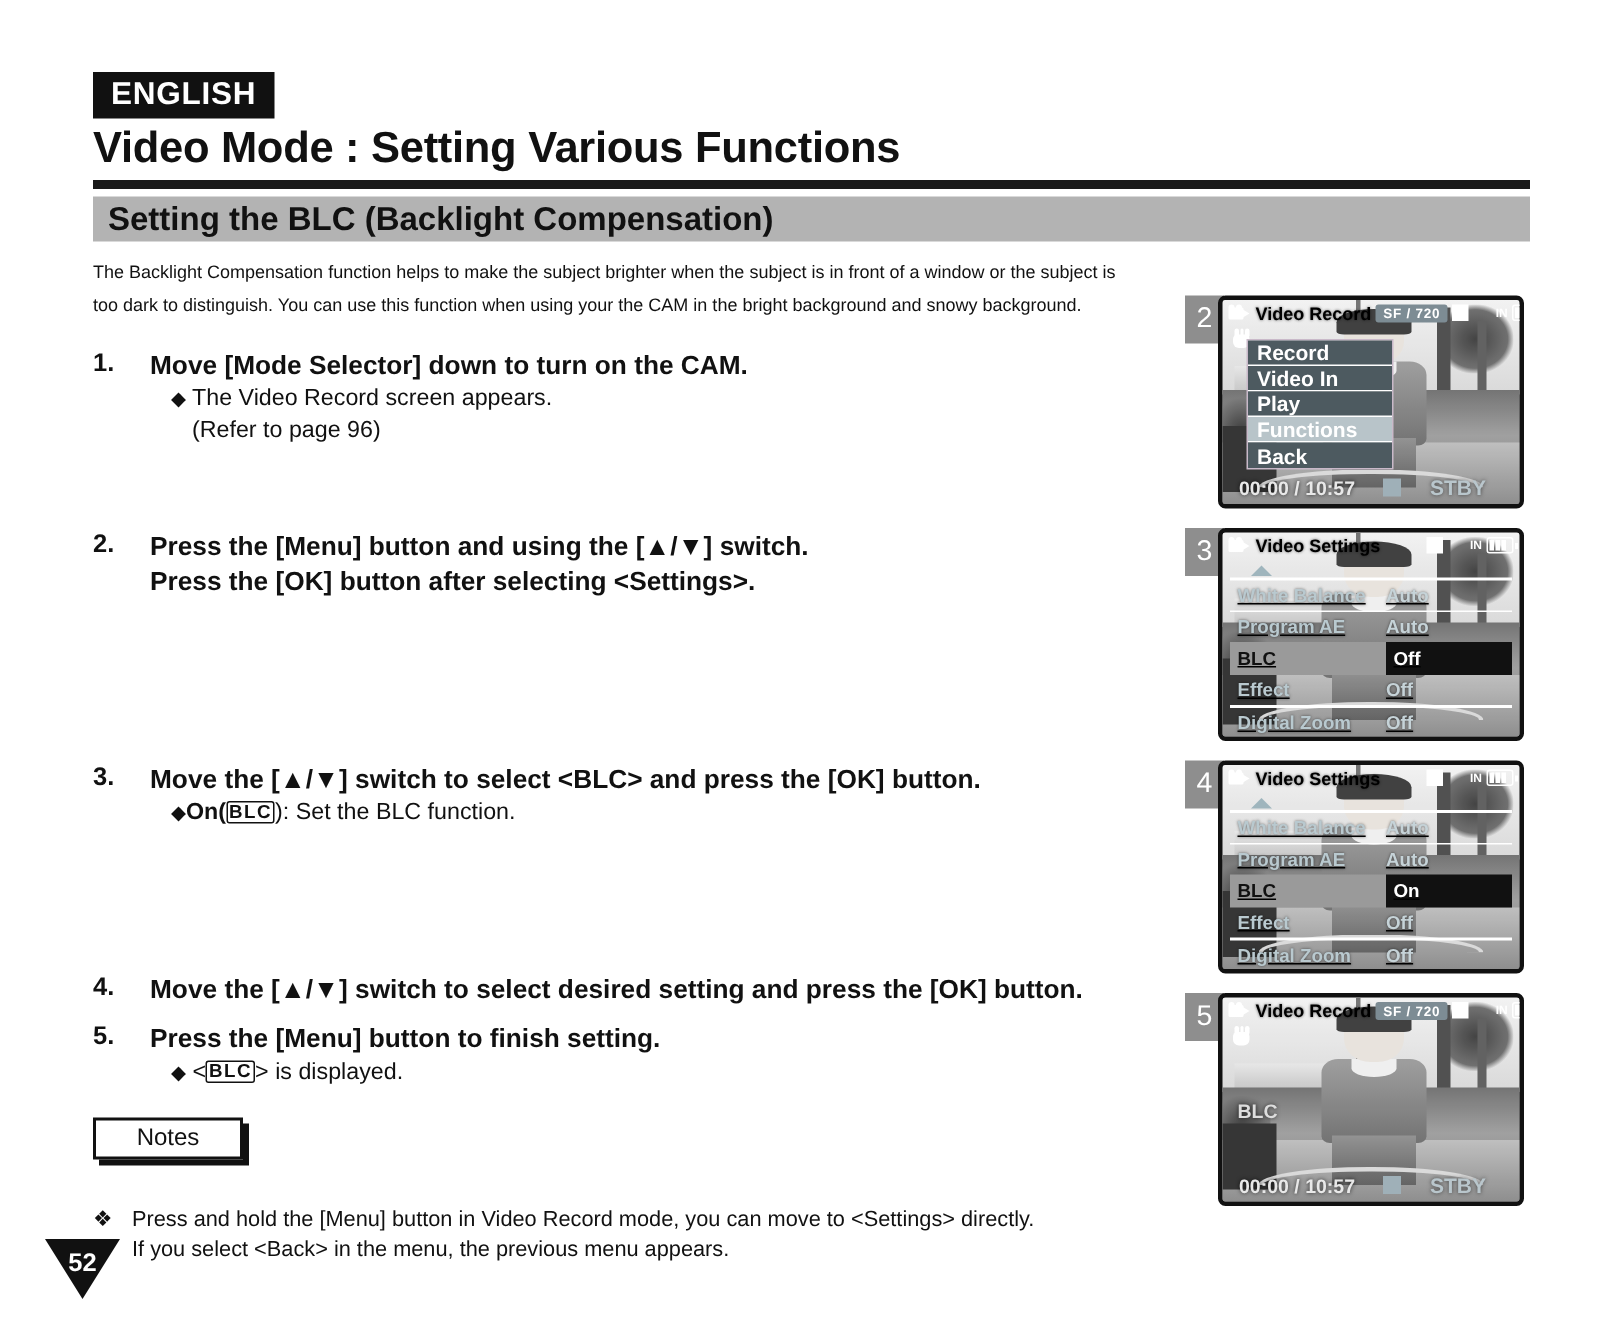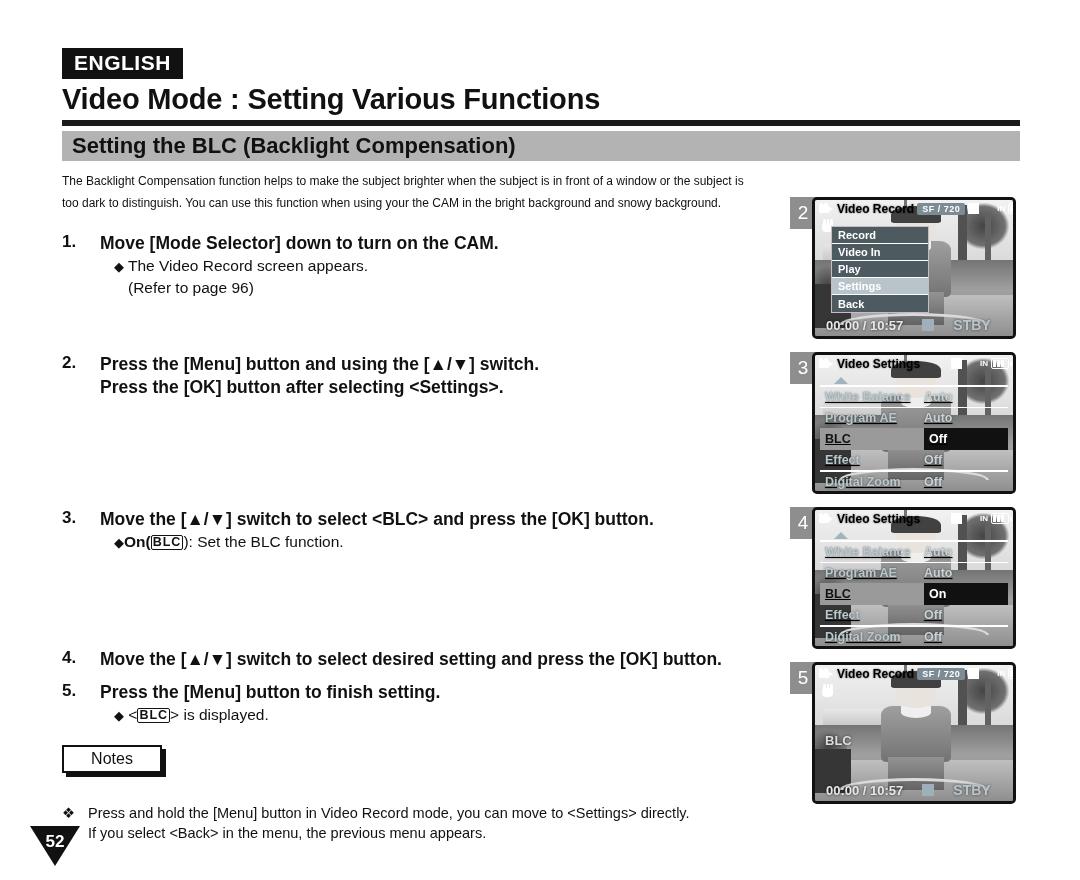--- a/index.html
+++ b/index.html
@@ -284,21 +284,21 @@
 
   
   .menu {
     position: absolute; left: 16px; top: 26px;
     width: 98px; border: 1px solid #c9b9c9;
   }
   .menu-item {
     height: 17px; display: flex; align-items: center;
     padding-left: 6px;
     background: #4d5a60; color: #ffffff;
-    font-size: 11px; font-weight: bold;
+    font-size: 14px; font-weight: bold;
     border-bottom: 1px solid #ffffff;
   }
   .menu-item:last-child { border-bottom: none; }
   .menu-item.sel { background: #b8c4c9; color: #ffffff; }
 
   
   .settings { position: absolute; left: 5px; right: 5px; top: 22px; text-decoration: underline; }
   .arrow-up {
     width: 0; height: 0; margin: 0 0 1px 14px;
     border-left: 7px solid transparent; border-right: 7px solid transparent;
@@ -448,21 +448,21 @@
         <span class="hand-icon">
           <span class="f1"></span>
             <span class="f2"></span>
             <span class="f3"></span>
             <span class="palm"></span>
         </span>
         <div class="menu">
           <div class="menu-item">Record</div>
           <div class="menu-item">Video In</div>
           <div class="menu-item">Play</div>
-          <div class="menu-item sel">Settings</div>
+          <div class="menu-item sel">Functions</div>
           <div class="menu-item">Back</div>
         </div>
         <div class="osd-bottom">
           <span class="timecode">00:00 / 10:57</span>
           <span class="stby-sq"></span>
           <span class="stby-txt">STBY</span>
         </div>
       </div>
     </div>
   </div>

